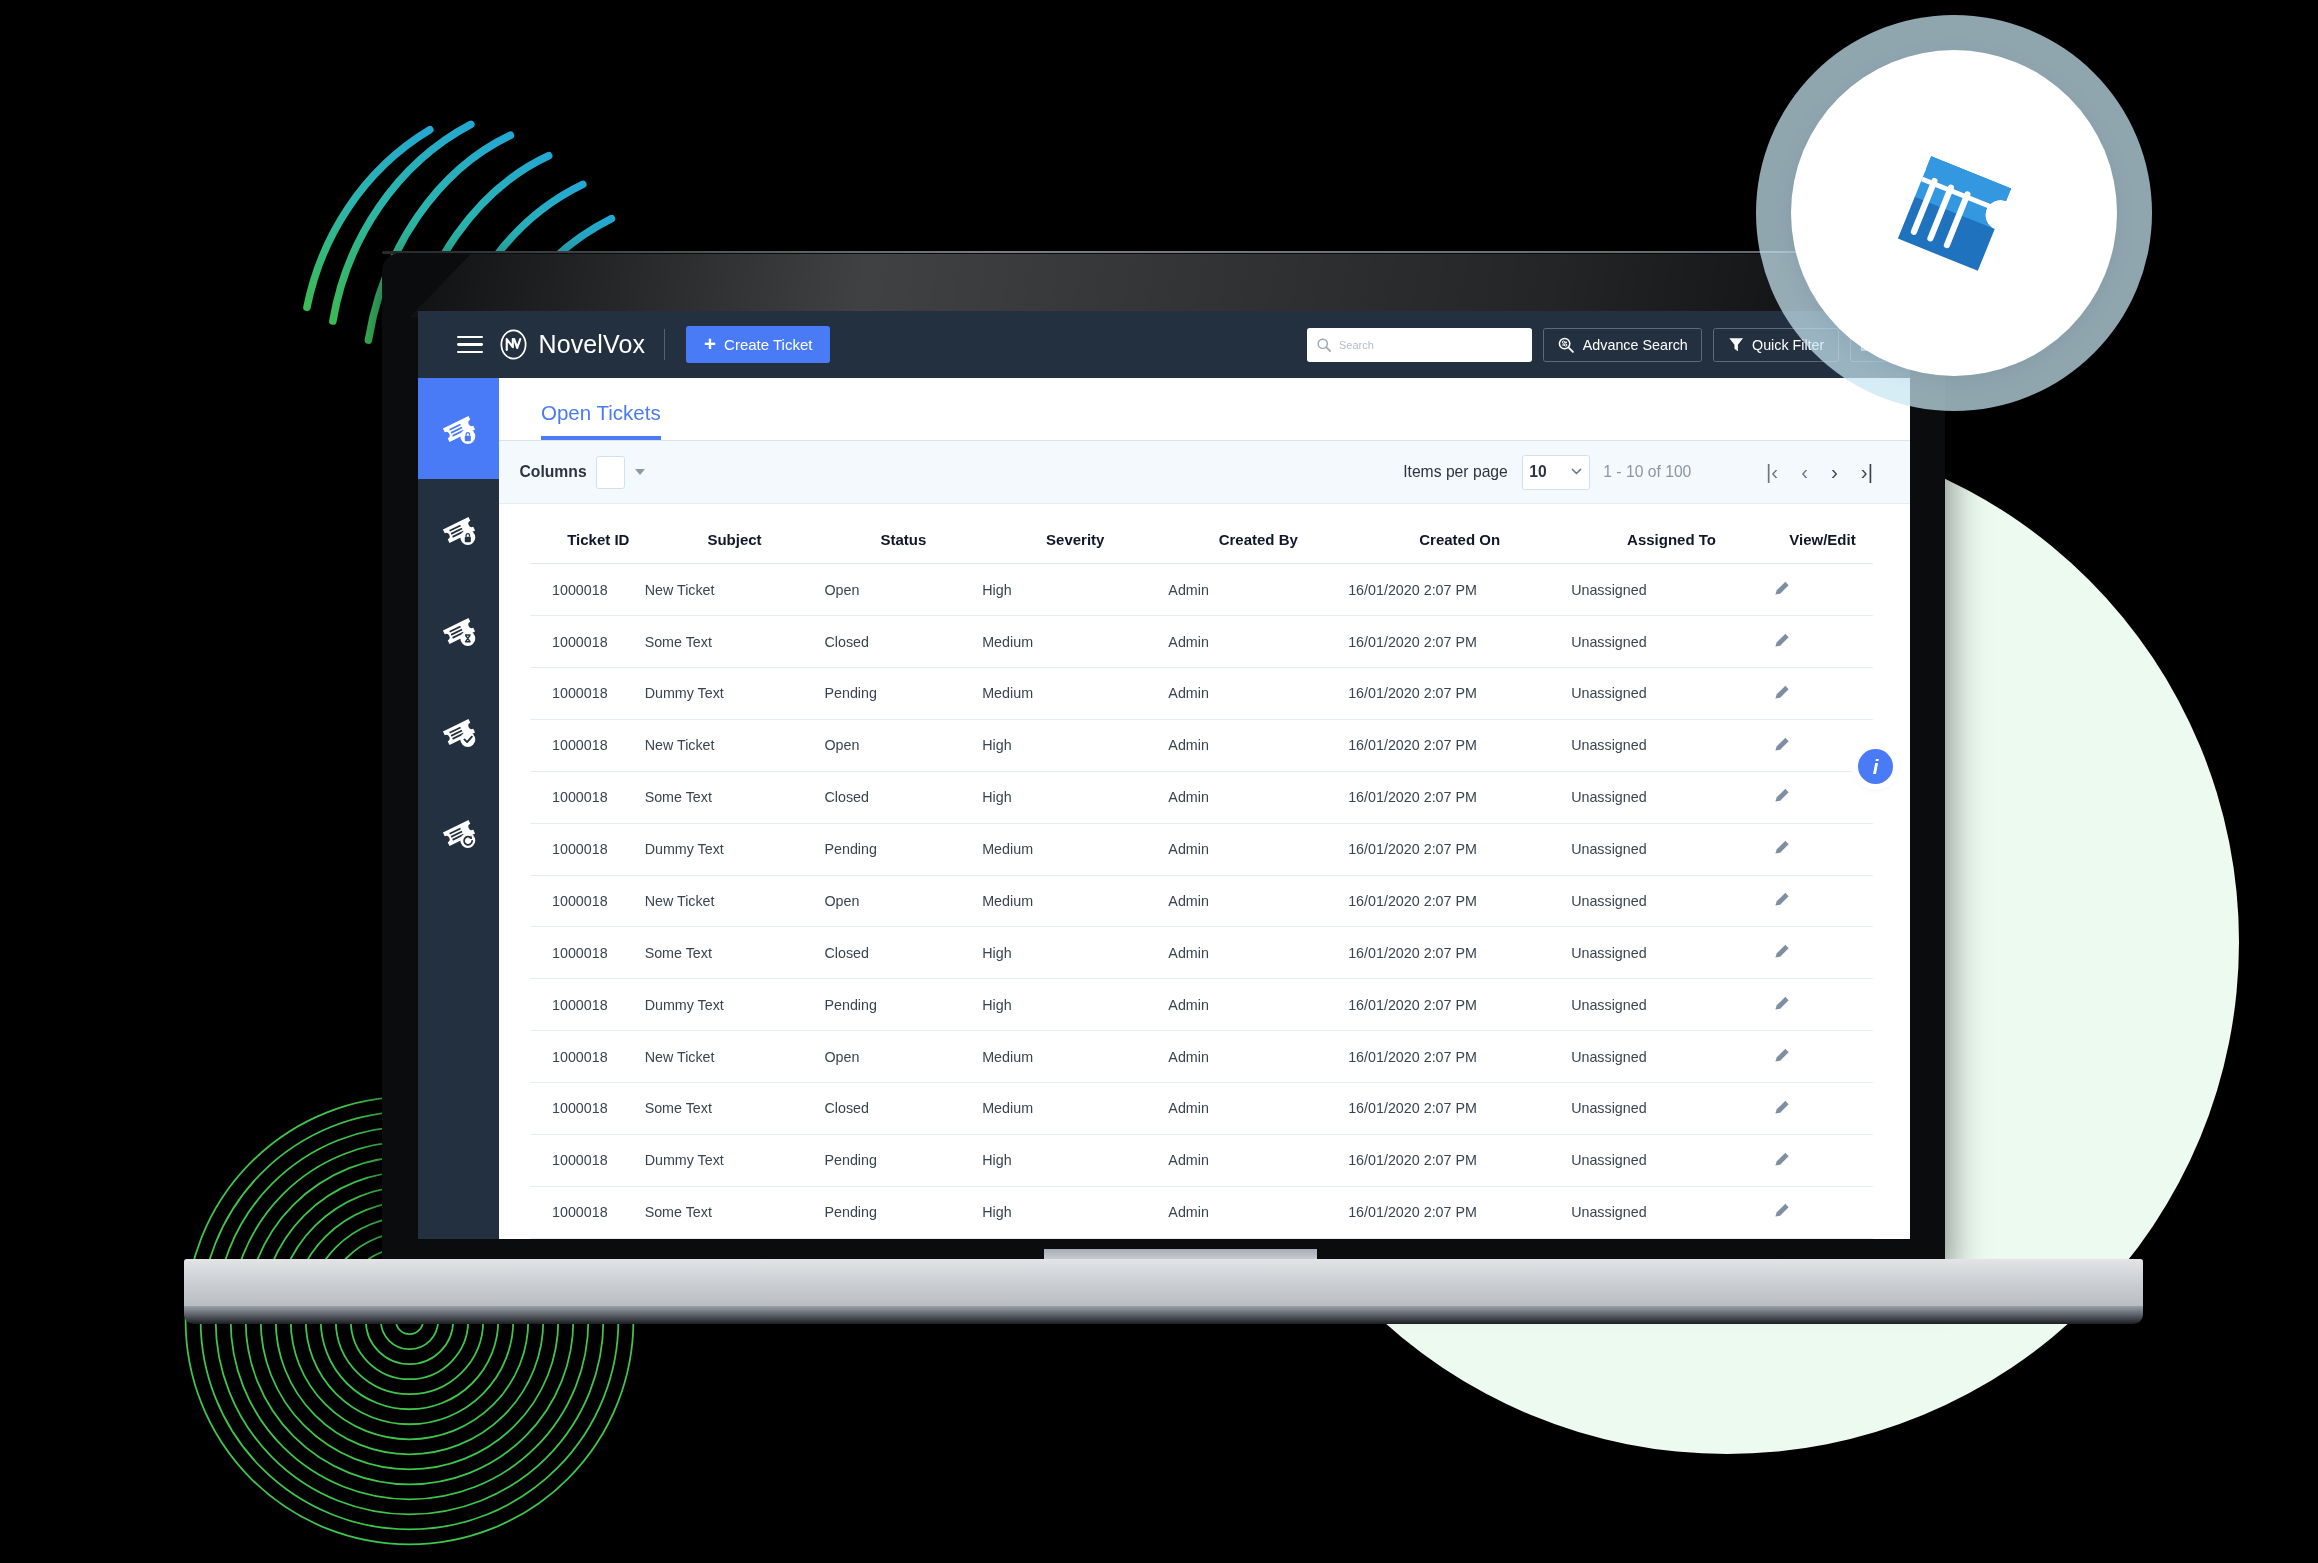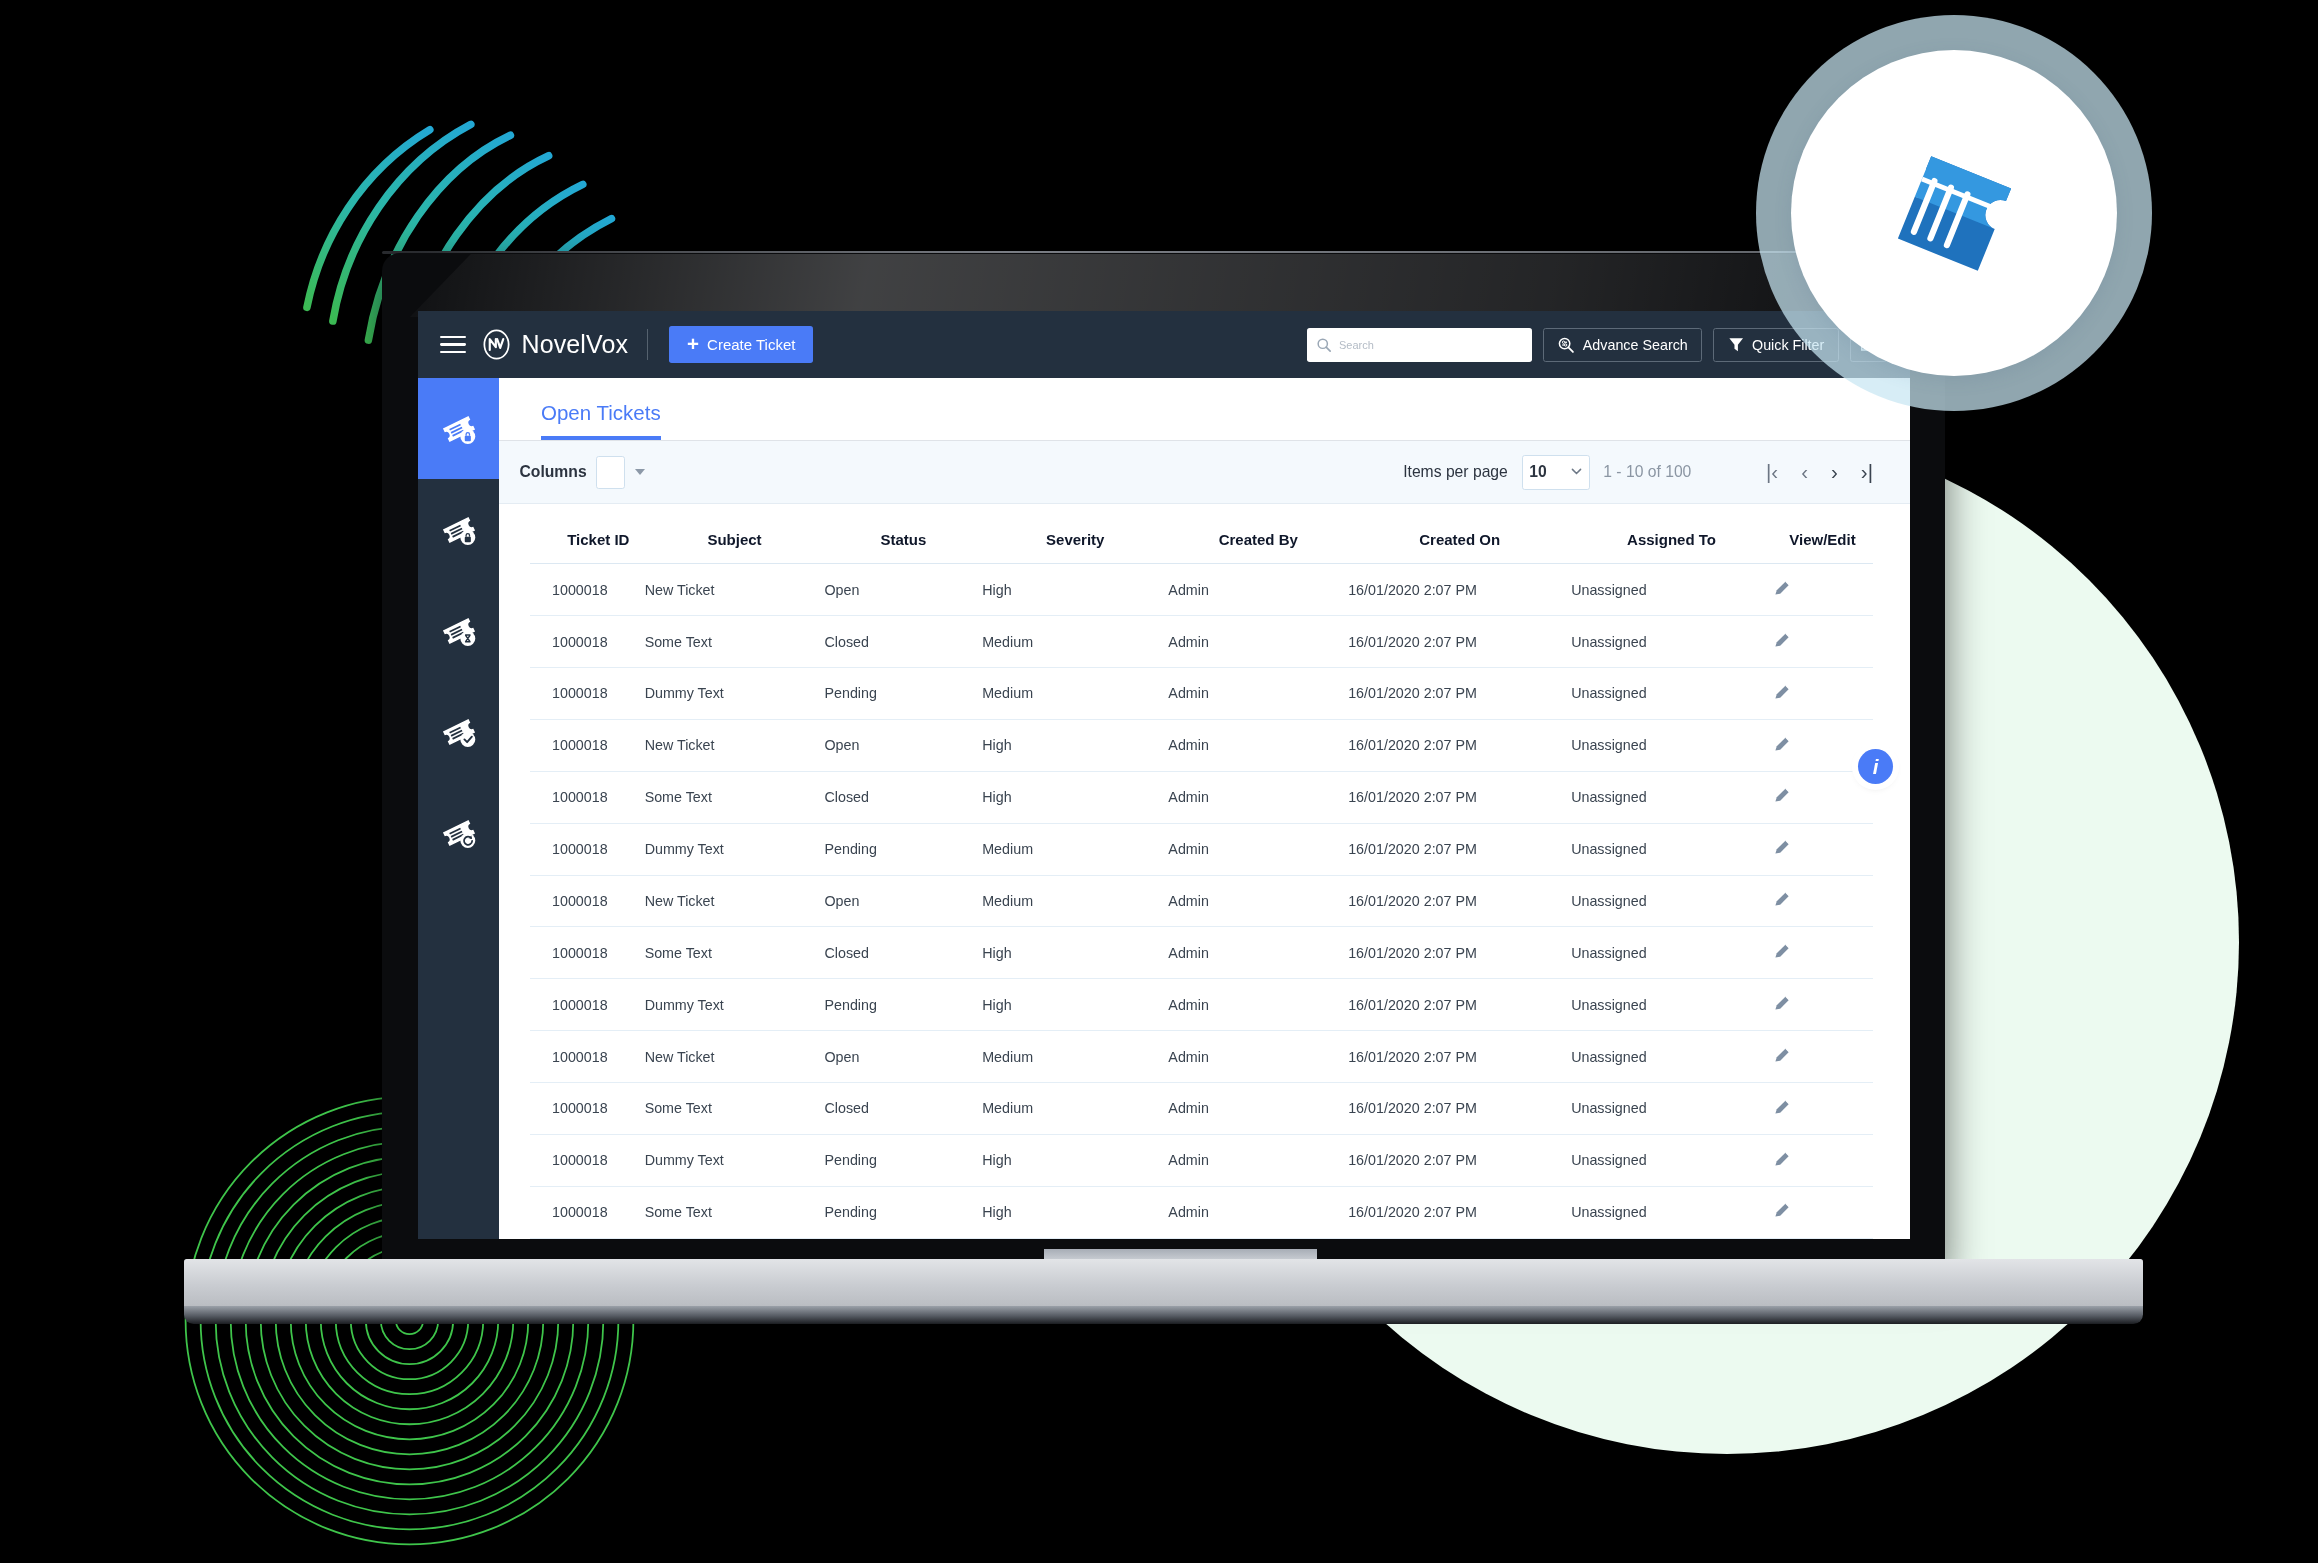--- a/index.html
+++ b/index.html
@@ -61,21 +61,21 @@
   .base-notch {
     position: absolute; left: 1044px; top: 1249px;
     width: 273px; height: 20.5px;
     background: linear-gradient(180deg, #a7adb6 0%, #cdd1d6 60%, #b6bac0 100%);
     border-radius: 0 0 11px 11px;
   }
 
   
   .topbar {
     position: absolute; left: 0; top: 0; width: 1492px; height: 67px;
-    background: #23303f; display: flex; align-items: center;
+    background: #23303f; display: flex; align-items: center; padding-left: 17px;
   }
   .hamburger { margin-left: 22px; width: 26px; display: flex; flex-direction: column; gap: 4.8px; cursor: pointer; }
   .hamburger i { display: block; height: 2.7px; background: #fff; border-radius: 1.4px; }
 
   .brand { display: flex; align-items: center; gap: 9.6px; margin-left: 15px; }
   .brand-mark { width: 31px; height: 31px; }
   .brand-name { color: #fff; font-size: 25px; letter-spacing: 0.1px; }
 
   .brand-div { width: 1.4px; height: 31px; background: #55626f; margin-left: 19px; }
 

